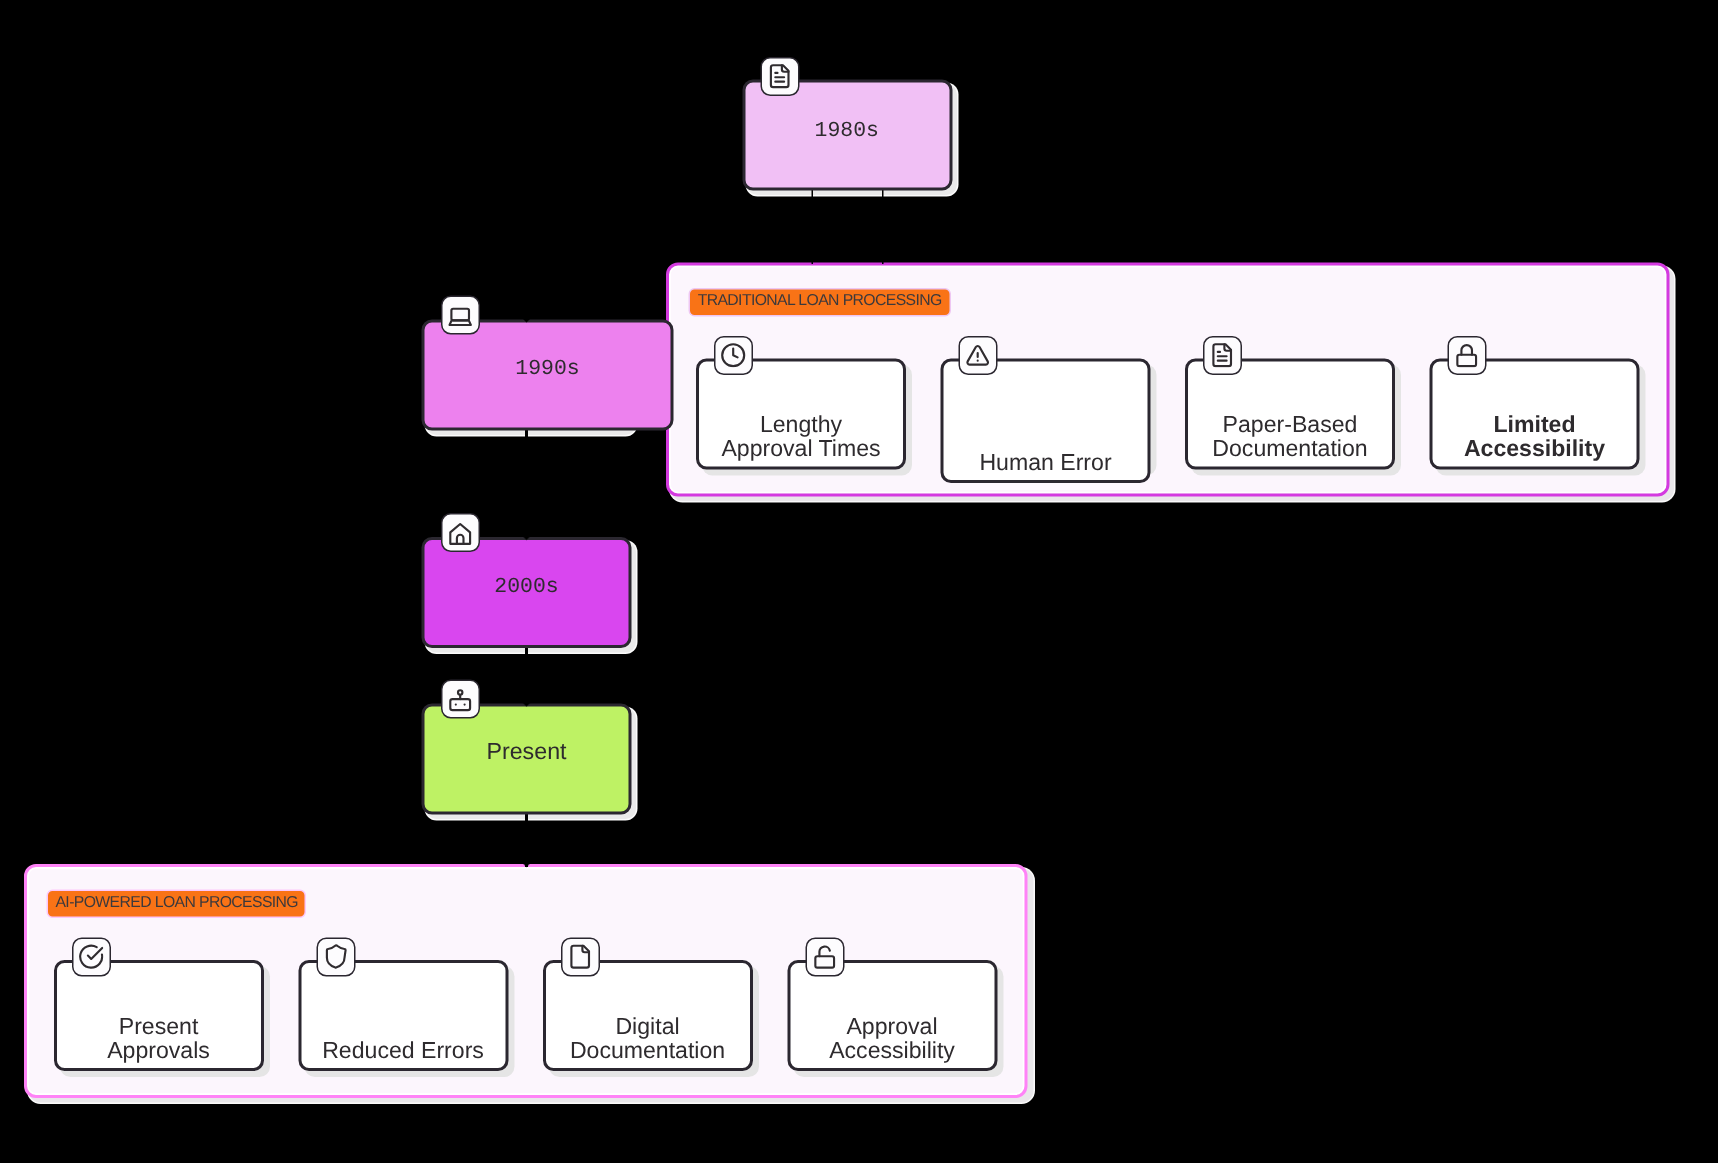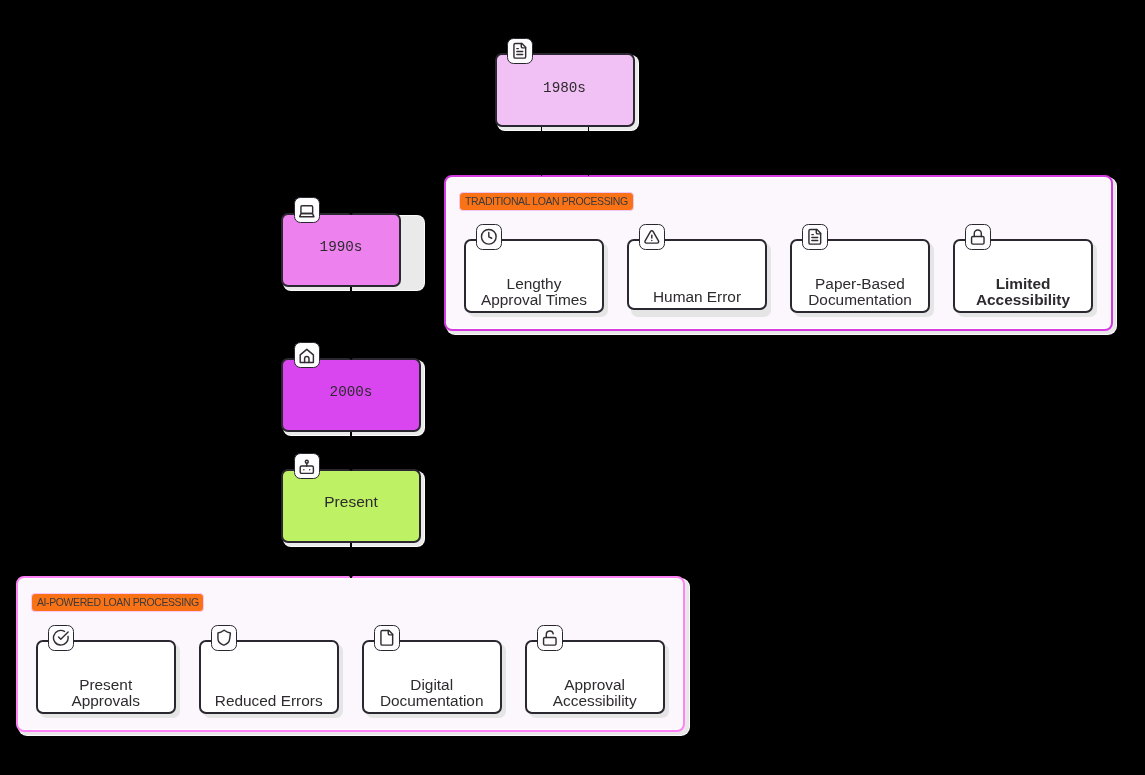--- a/index.html
+++ b/index.html
@@ -60,21 +60,21 @@
       <div class="card-text">Lengthy
 Approval Times</div>
     </div>
     <div class="badge" style="left: 475.9px; top: 223.5px;">
       <svg width="17.6" height="17.6" viewBox="0 0 24 24" fill="none" stroke="#302c30" stroke-width="1.95" stroke-linecap="round" stroke-linejoin="round">
         <circle cx="12" cy="12" r="10"></circle>
         <path d="M12 6v6l4 2"></path>
       </svg>
     </div>
     <div class="card-shadow" style="left: 631px; top: 242.8px; width: 140px; height: 74.2px;"></div>
-    <div class="card" style="left: 627px; top: 238.8px; width: 140px; height: 71px;">
+    <div class="card" style="left: 627px; top: 238.8px; width: 140px; height: 83px;">
       <div class="card-text">Human Error</div>
     </div>
     <div class="badge" style="left: 638.9px; top: 223.5px;">
       <svg width="17.6" height="17.6" viewBox="0 0 24 24" fill="none" stroke="#302c30" stroke-width="1.95" stroke-linecap="round" stroke-linejoin="round">
         <path d="m21.1 17.6-7.4-13a2 2 0 0 0-3.4 0l-7.4 13A2 2 0 0 0 4.6 20.6h14.8a2 2 0 0 0 1.7-3"></path>
         <path d="M12 10v3.6"></path>
         <path d="M12 17h.01"></path>
       </svg>
     </div>
     <div class="card-shadow" style="left: 794px; top: 242.8px; width: 140px; height: 74.2px;"></div>
@@ -156,21 +156,21 @@
     <div class="badge" style="left: 507px; top: 37.8px;">
       <svg width="17.6" height="17.6" viewBox="0 0 24 24" fill="none" stroke="#302c30" stroke-width="1.95" stroke-linecap="round" stroke-linejoin="round">
         <path d="M15 2H6a2 2 0 0 0-2 2v16a2 2 0 0 0 2 2h12a2 2 0 0 0 2-2V7z"></path>
         <path d="M14 2v4a2 2 0 0 0 2 2h4"></path>
         <path d="M10 9H8"></path>
         <path d="M16 13H8"></path>
         <path d="M16 17H8"></path>
       </svg>
     </div>
     <div class="tl-shadow" style="left: 284px; top: 215.5px; width: 140px; height: 74px;"></div>
-    <div class="tl-node" style="left: 281px; top: 212.5px; width: 120px; height: 74px; background: rgb(237, 129, 238);">
+    <div class="tl-node" style="left: 281px; top: 212.5px; width: 168px; height: 74px; background: rgb(237, 129, 238);">
       <div class="tl-label">1990s</div>
     </div>
     <div class="badge" style="left: 293.5px; top: 197.3px;">
       <svg width="17.6" height="17.6" viewBox="0 0 24 24" fill="none" stroke="#302c30" stroke-width="1.95" stroke-linecap="round" stroke-linejoin="round">
         <rect x="4" y="5.2" width="16" height="10.6" rx="1.6"></rect>
         <path d="M2.3 20h19.4l-1.9-4.2H4.2z"></path>
       </svg>
     </div>
     <div class="tl-shadow" style="left: 284px; top: 360.5px; width: 140px; height: 74px;"></div>
     <div class="tl-node" style="left: 281px; top: 357.5px; width: 140px; height: 74px; background: #d946ef;">

